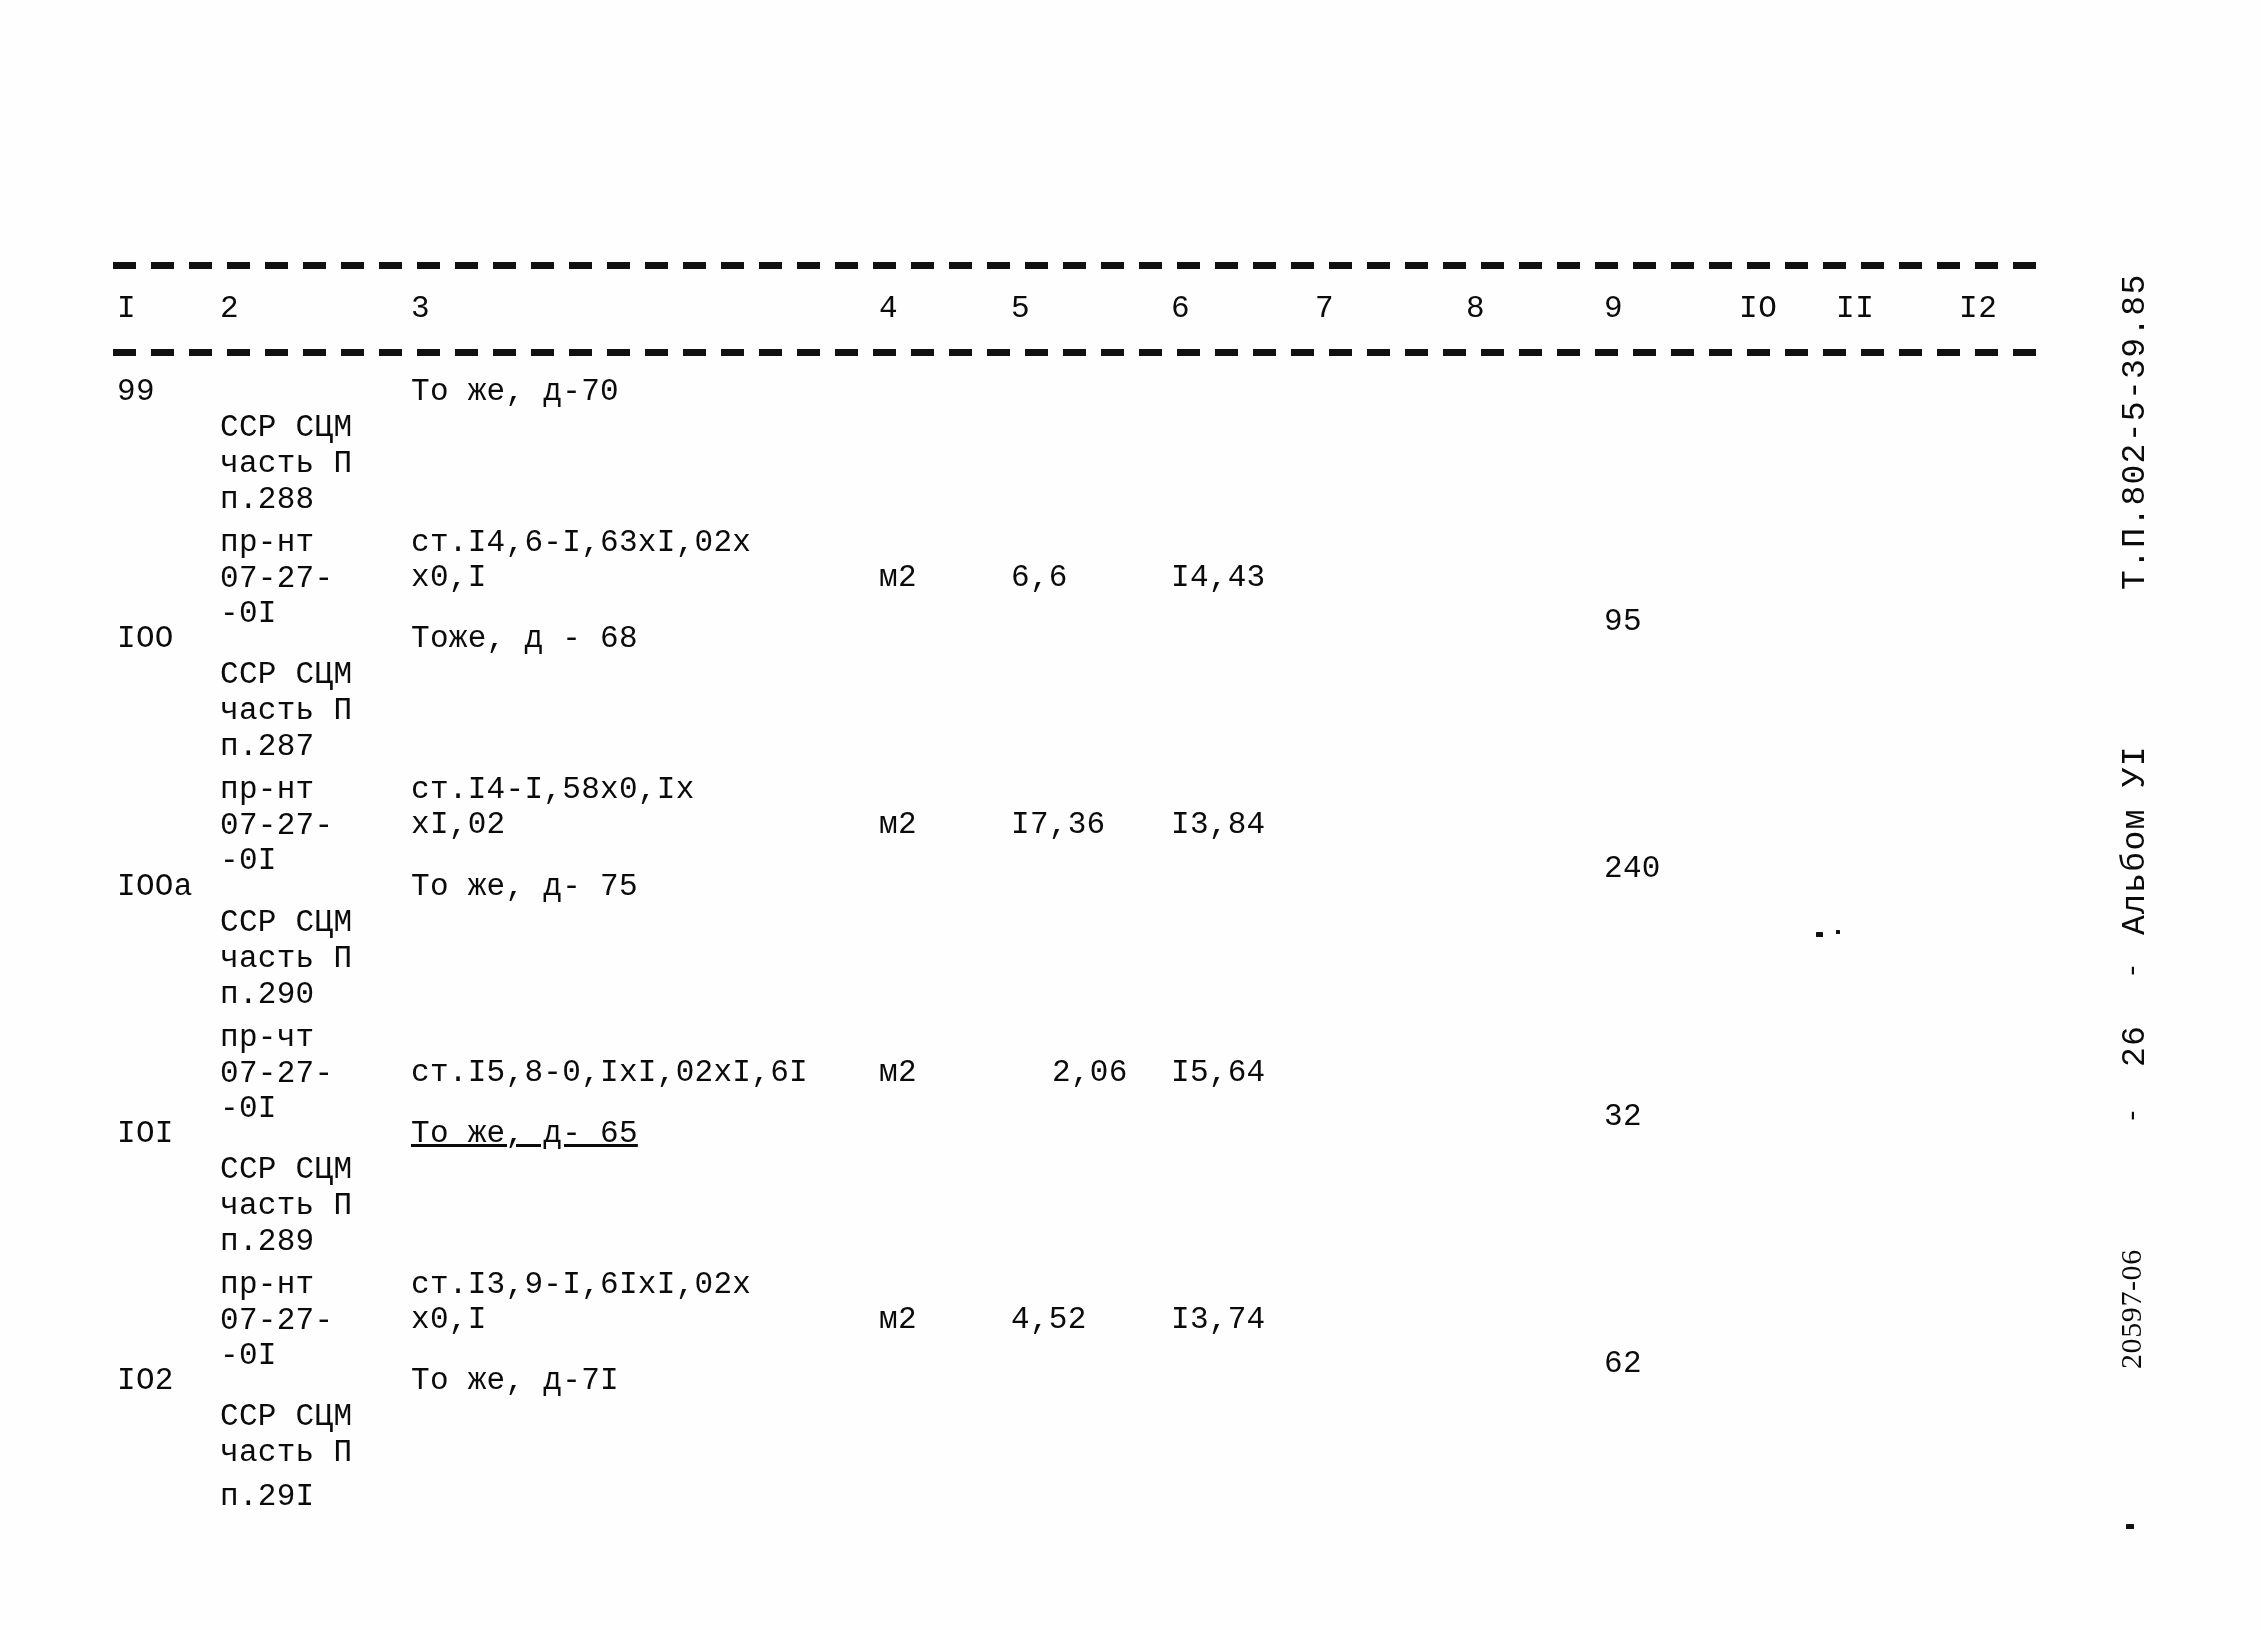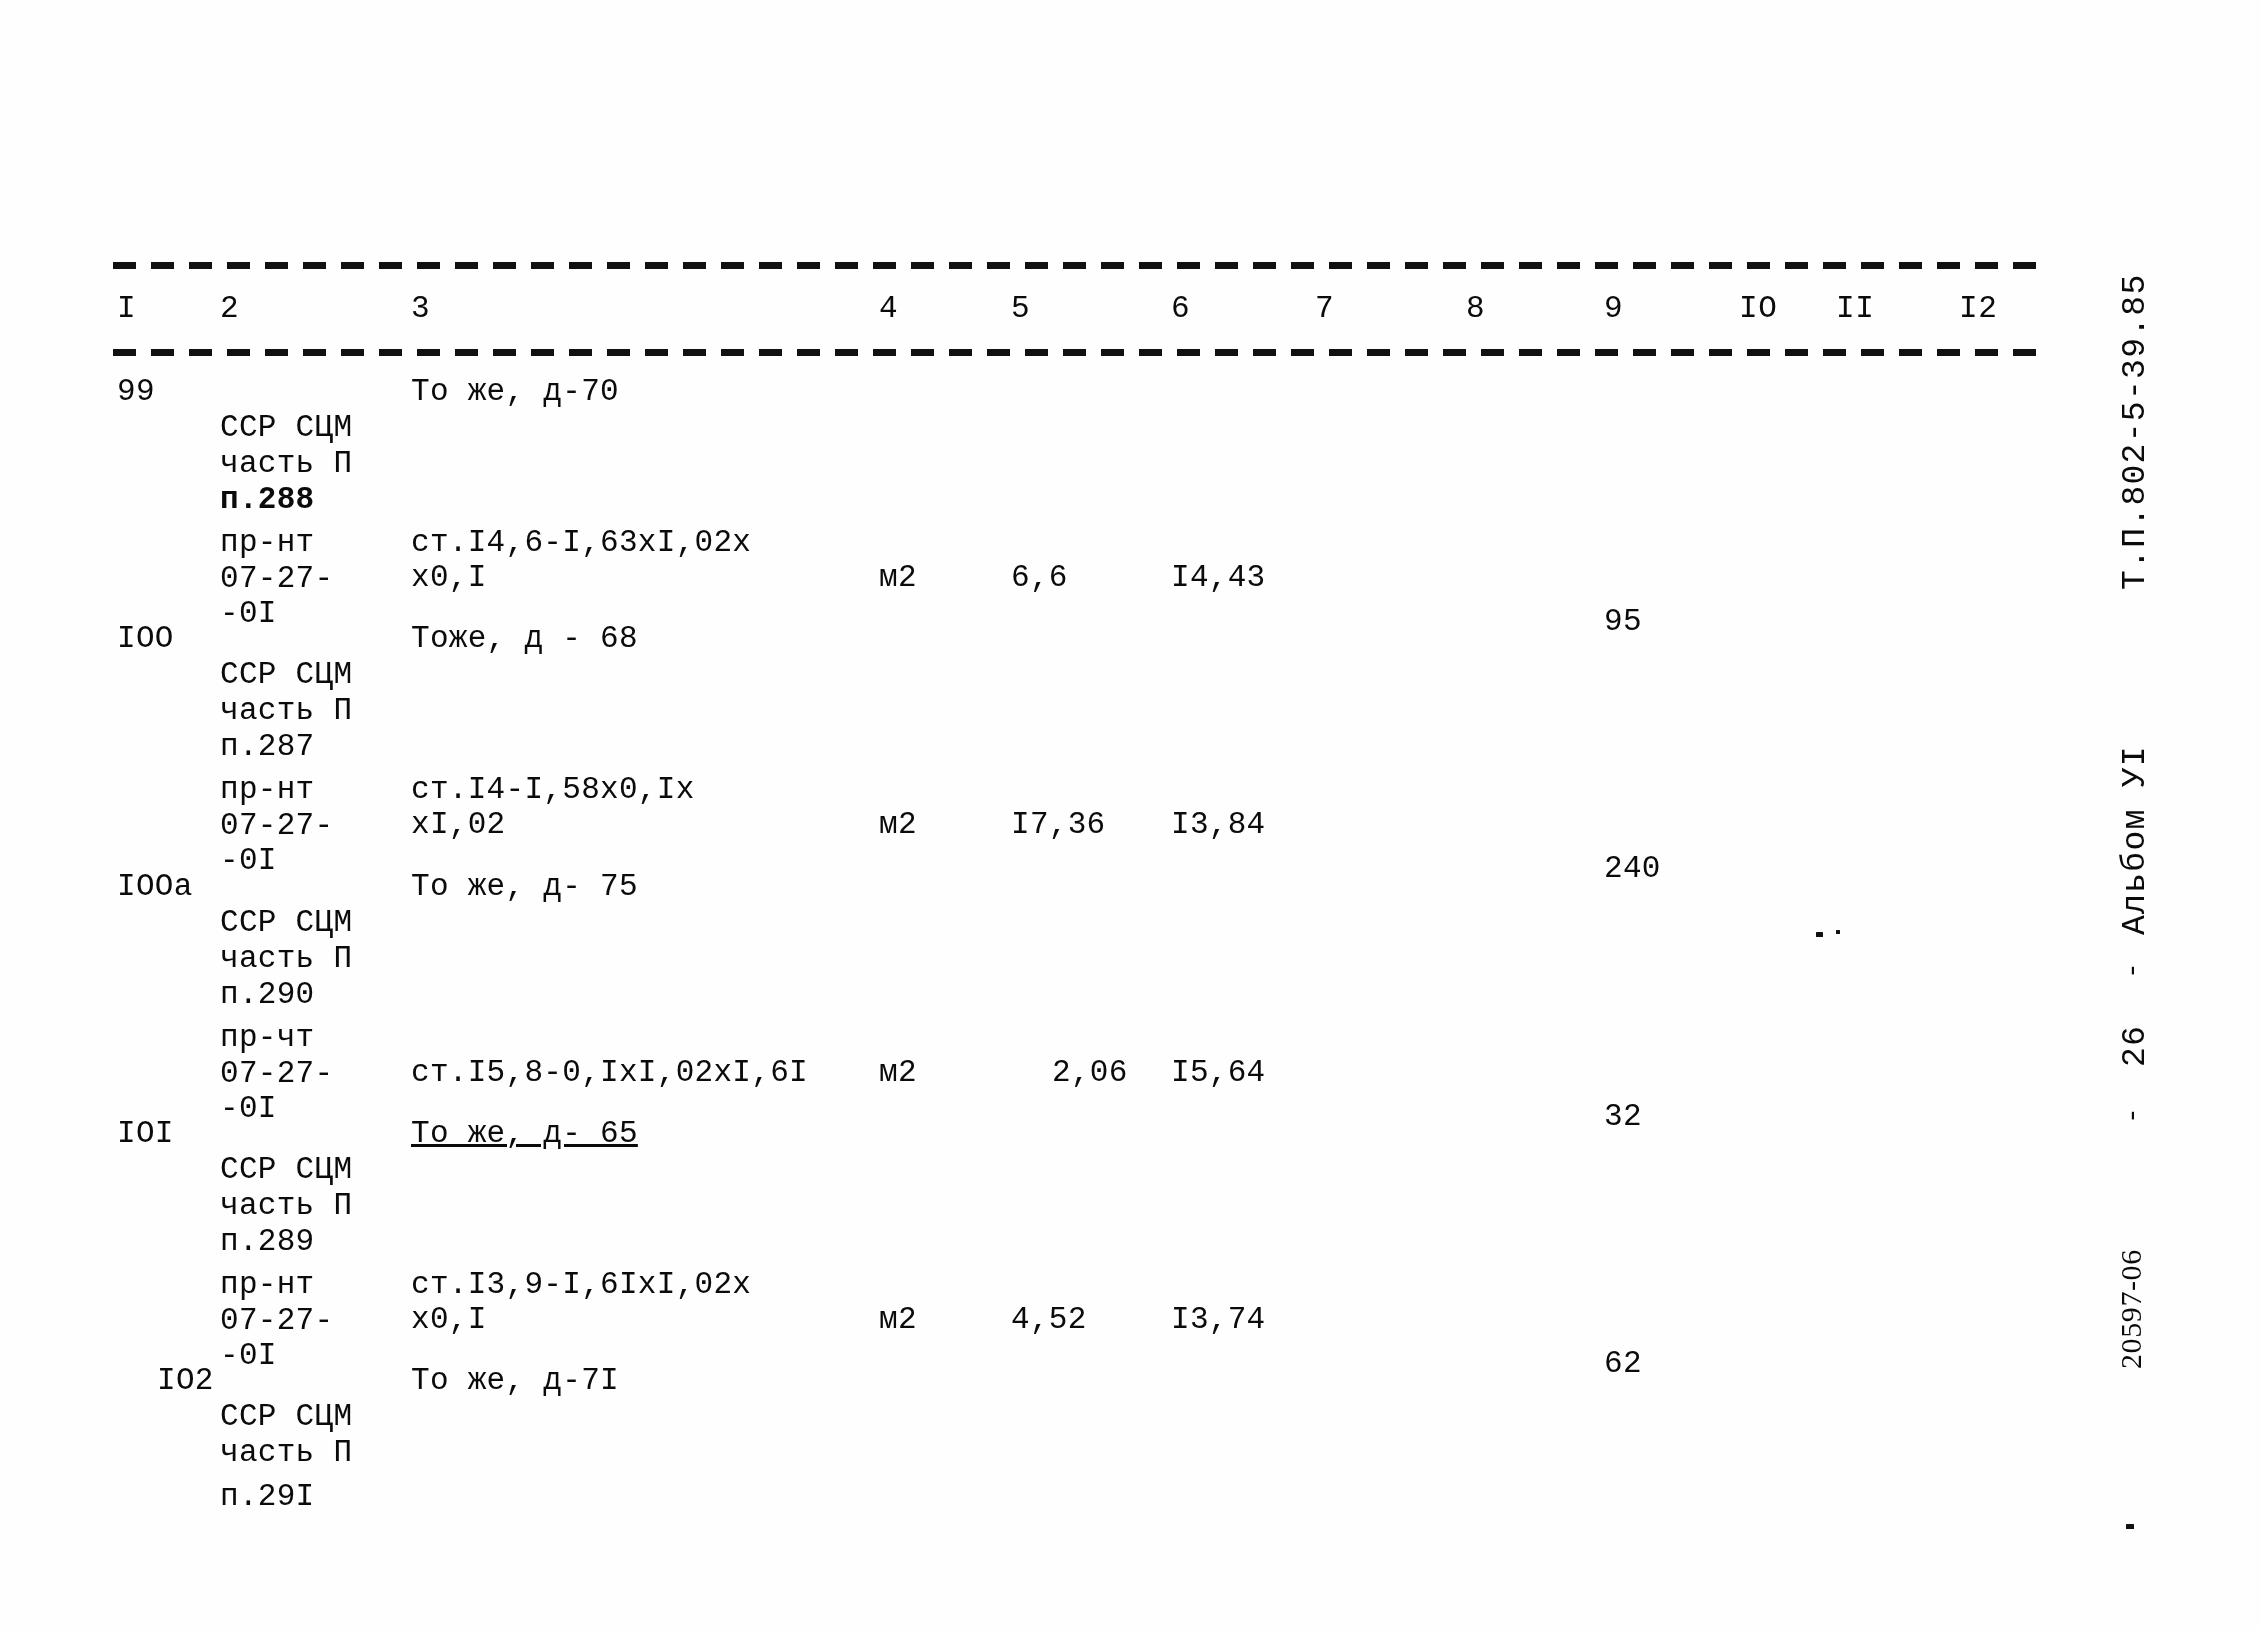--- a/index.html
+++ b/index.html
@@ -132,21 +132,21 @@
     </div>
 
   <div class="rule" id="rule-bottom"></div>
 
   <div id="table-body">
       <div class="trow" style="position: absolute; top: 0px; left: 0px; height: 222px;">
         <div class="cell c1" style="top: 0px; left: 117px;">99</div>
         <div class="cell c2" style="top: 0px; left: 220px;">ССР СЦМ</div>
         <div class="cell c3" style="top: 0px; left: 411px;">То же, д-70</div>
         <div class="cell c2" style="top: 36px; left: 220px;">часть П</div>
-        <div class="cell c2" style="top: 72px; left: 220px; font-weight: bold;">п.288</div>
+        <div class="cell c2" style="top: 72px; left: 220px;">п.288</div>
         <div class="cell c2" style="top: 115px; left: 220px;">пр-нт</div>
         <div class="cell c2" style="top: 151px; left: 220px;">07-27-</div>
         <div class="cell c3" style="top: 151px; left: 411px;">ст.I4,6-I,63xI,02x</div>
         <div class="cell c2" style="top: 186px; left: 220px;">-0I</div>
         <div class="cell c3" style="top: 186px; left: 411px;">х0,I</div>
         <div class="cell c4" style="top: 186px; left: 879px;">м2</div>
         <div class="cell c5" style="top: 186px; left: 1011px;">6,6</div>
         <div class="cell c6" style="top: 186px; left: 1171px;">I4,43</div>
         <div class="cell c9" style="top: 186px; left: 1604px;">95</div>
       </div>
@@ -191,21 +191,21 @@
         <div class="cell c2" style="top: 151px; left: 220px;">07-27-</div>
         <div class="cell c3" style="top: 151px; left: 411px;">ст.I3,9-I,6IхI,02х</div>
         <div class="cell c2" style="top: 186px; left: 220px;">-0I</div>
         <div class="cell c3" style="top: 186px; left: 411px;">х0,I</div>
         <div class="cell c4" style="top: 186px; left: 879px;">м2</div>
         <div class="cell c5" style="top: 186px; left: 1011px;">4,52</div>
         <div class="cell c6" style="top: 186px; left: 1171px;">I3,74</div>
         <div class="cell c9" style="top: 186px; left: 1604px;">62</div>
       </div>
       <div class="trow" style="position: absolute; top: 989px; left: 0px; height: 107px;">
-        <div class="cell c1" style="top: 0px; left: 117px; margin-left: 40px;">IO2</div>
+        <div class="cell c1" style="top: 0px; left: 117px;">IO2</div>
         <div class="cell c2" style="top: 0px; left: 220px;">ССР СЦМ</div>
         <div class="cell c3" style="top: 0px; left: 411px;">То же, д-7I</div>
         <div class="cell c2" style="top: 36px; left: 220px;">часть П</div>
         <div class="cell c2" style="top: 80px; left: 220px;">п.29I</div>
       </div>
     </div>
 
   <div class="vmark" id="vmark-tp">Т.П.802-5-39.85</div>
   <div class="vmark" id="vmark-album">Альбом УI</div>
   <div class="vmark" id="vmark-dash1">-</div>

